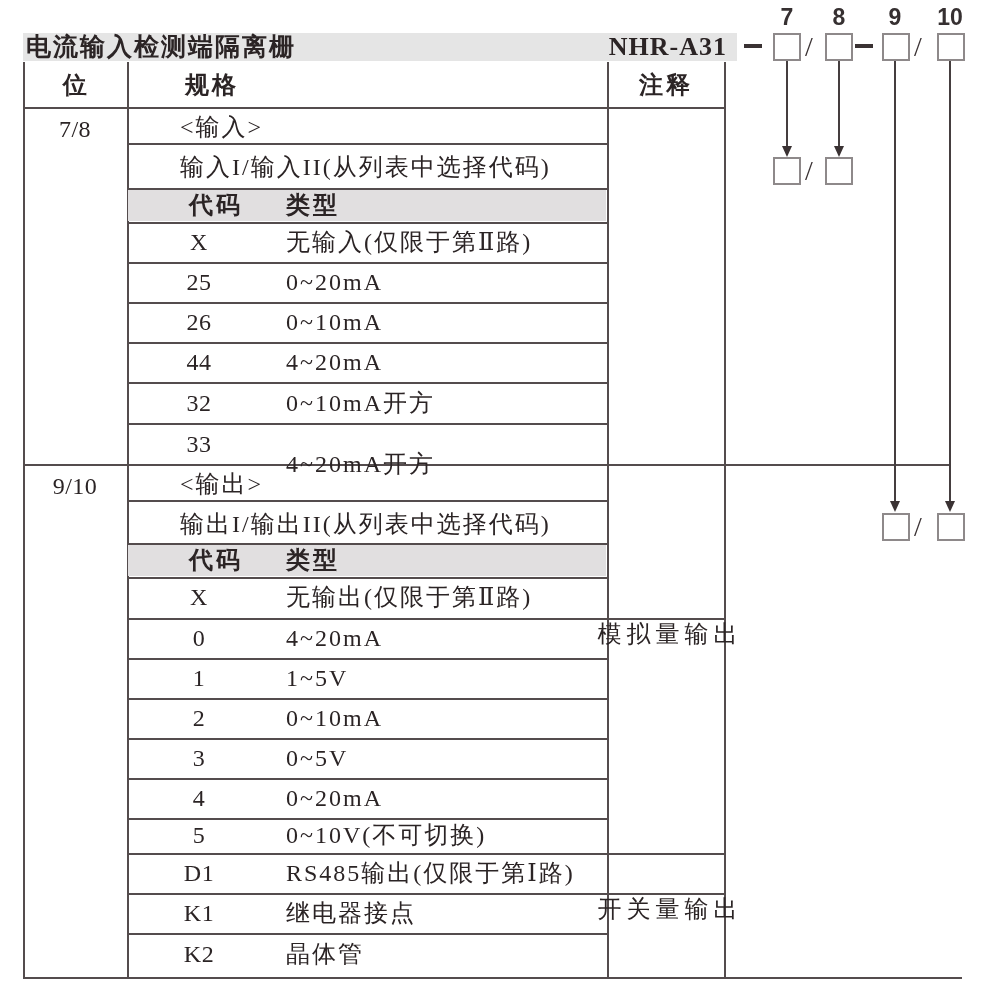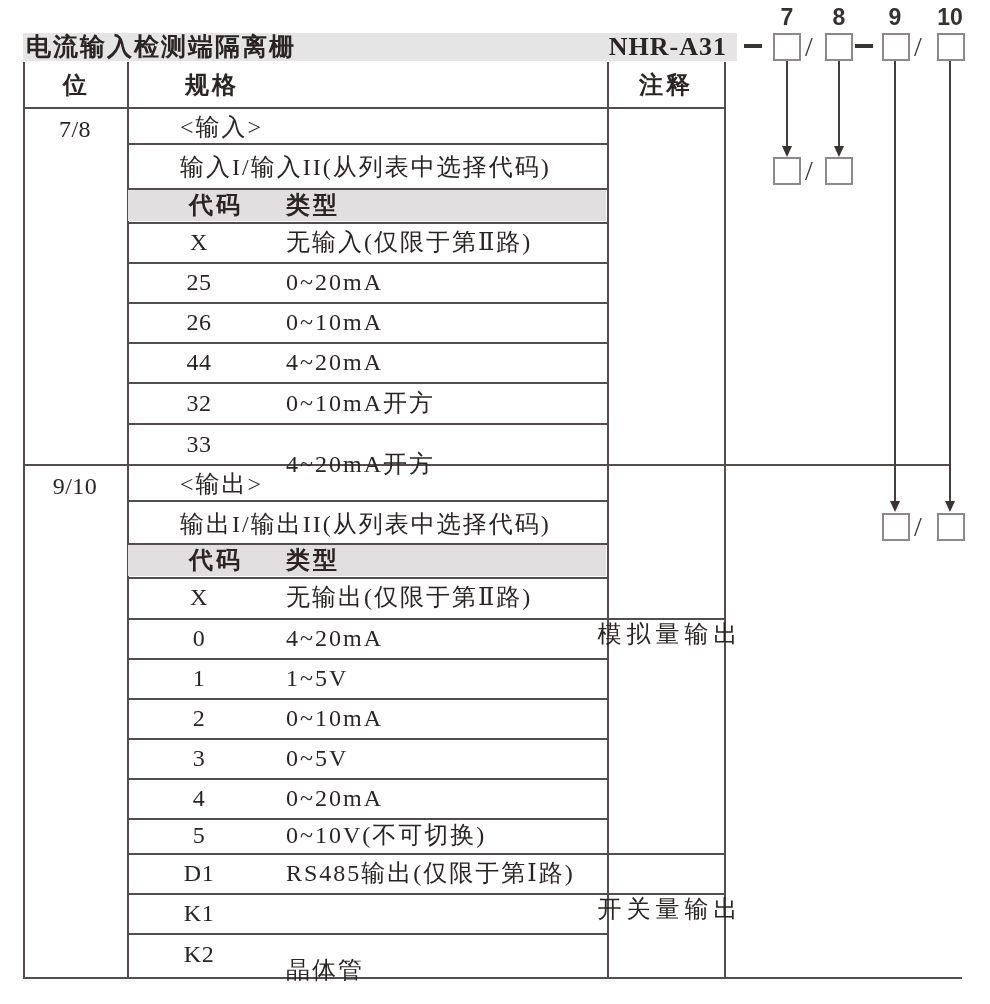--- a/index.html
+++ b/index.html
@@ -118,22 +118,23 @@
   <div class="cell ctype" style="top:640px;">0~10mA</div>
   <div class="cell ccode" style="top:680px;">3</div>
   <div class="cell ctype" style="top:680px;">0~5V</div>
   <div class="cell ccode" style="top:720px;">4</div>
   <div class="cell ctype" style="top:720px;">0~20mA</div>
   <div class="cell ccode" style="top:757px;">5</div>
   <div class="cell ctype" style="top:757px;">0~10V(不可切换)</div>
   <div class="cell ccode" style="top:795px;">D1</div>
   <div class="cell ctype" style="top:795px;">RS485输出(仅限于第Ⅰ路)</div>
   <div class="cell ccode" style="top:835px;">K1</div>
+  <div class="cell ctype" style="top:835px;">继电器接点</div>
   <div class="cell ccode" style="top:876px;">K2</div>
-  <div class="cell ctype" style="top:876px;margin-top:16px;">晶体管</div>
+  <div class="cell ctype" style="top:876px;">晶体管</div>
 
   <div class="notewrap" style="top:556px;height:235px;">
     <div>模拟量</div>
     <div>输出</div>
   </div>
   <div class="notewrap" style="top:831px;height:85px;">
     <div>开关量</div>
     <div>输出</div>
   </div>
 </div>

